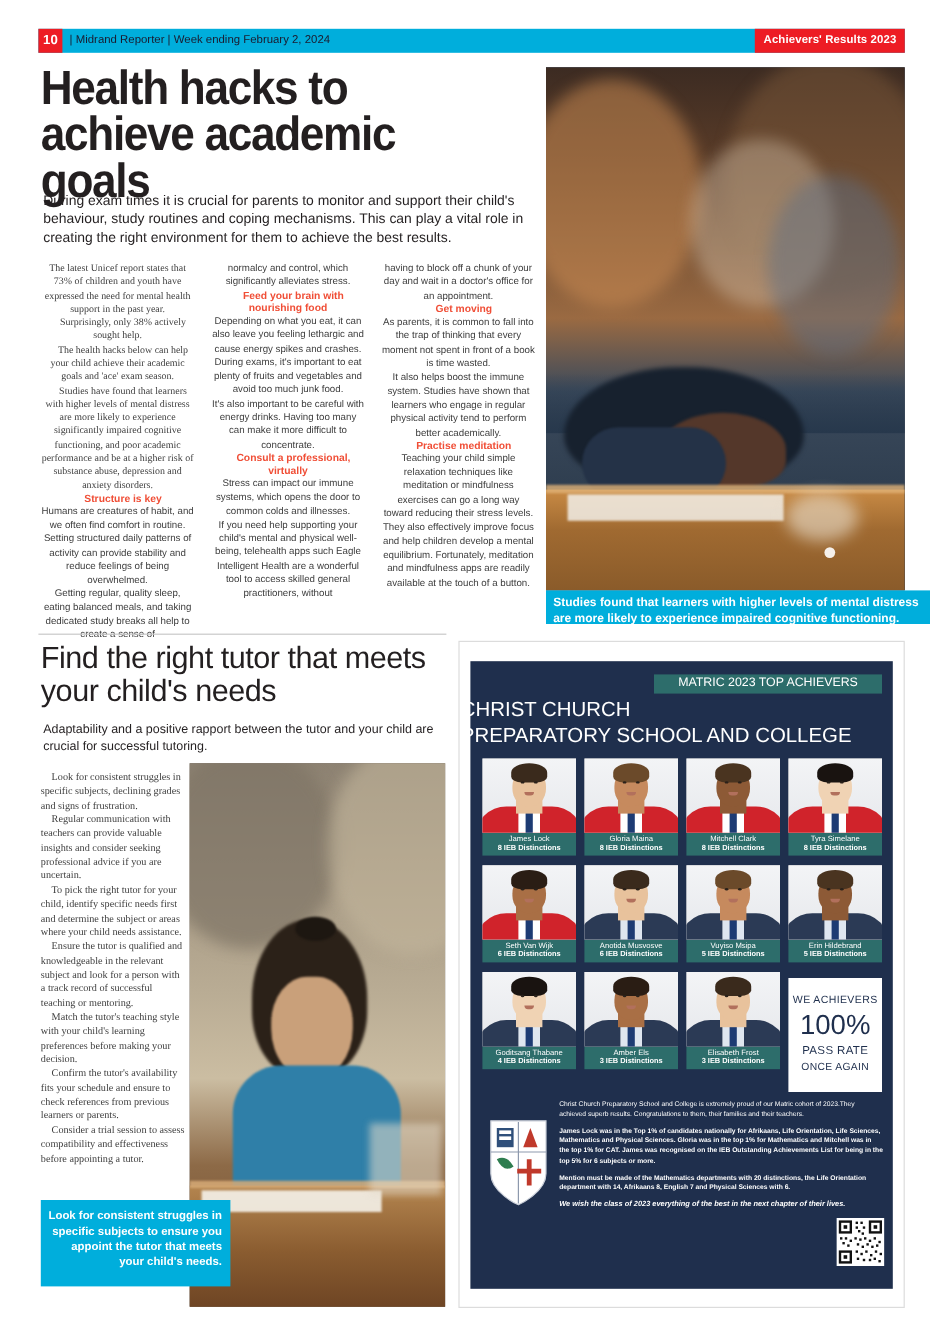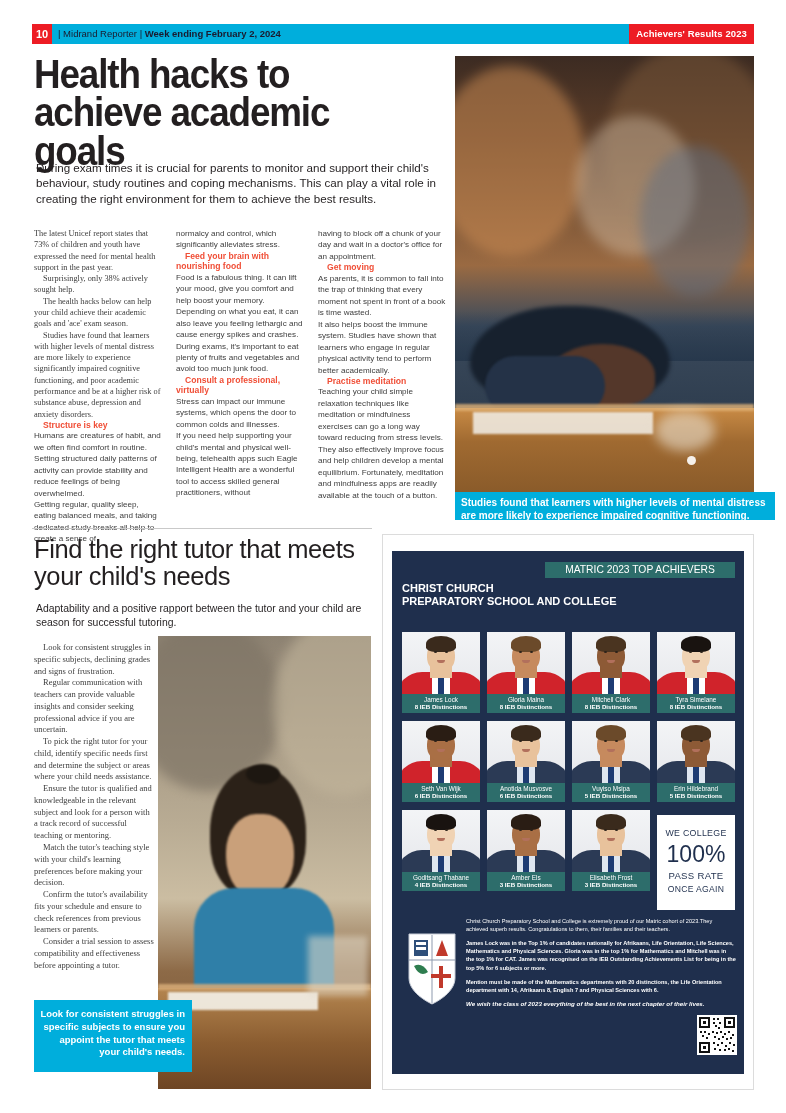--- a/index.html
+++ b/index.html
@@ -5,36 +5,36 @@
   html,body{margin:0;padding:0;background:#ffffff;}
   body{width:786px;height:1113px;position:relative;font-family:"Liberation Sans",sans-serif;color:#231f20;overflow:hidden;}
   .page{position:absolute;left:0;top:0;width:786px;height:1113px;background:#fff;}
 
   
   .masthead{position:absolute;left:32px;top:24px;width:722px;height:20px;background:#00AEDC;}
   .folio{position:absolute;left:32px;top:24px;width:20px;height:20px;background:#ED1C24;color:#fff;
          font-weight:bold;font-size:11px;line-height:20px;text-align:center;}
   .masthead-text{position:absolute;left:58px;top:24px;height:20px;line-height:20px;font-size:9.5px;color:#1a1a2e;}
   .masthead-text .thin{font-weight:normal;}
-  .masthead-text b{font-weight:bold;}
+  .masthead-text b{font-weight:normal;}
   .section-tag{position:absolute;right:32px;top:24px;height:20px;background:#ED1C24;color:#fff;
         font-weight:bold;font-size:9.5px;line-height:20px;padding:0 7px;letter-spacing:.1px;}
 
   
   .hl1{position:absolute;left:34px;top:55px;width:410px;font-weight:bold;font-size:40px;line-height:.96;
        letter-spacing:-1.2px;color:#231f20;font-family:"Liberation Sans",sans-serif;
        transform:scaleX(.92);transform-origin:left top;}
   .standfirst{position:absolute;left:36px;top:160px;width:404px;font-size:11.6px;line-height:1.33;color:#231f20;}
 
   .photo1{position:absolute;left:455px;top:56px;width:299px;height:436px;overflow:hidden;background:#2a3444;}
   .cap1{position:absolute;left:455px;top:492px;width:320px;height:28px;background:#00AEDC;color:#fff;
         font-size:10px;font-weight:bold;line-height:1.32;padding:4px 6px 0 6px;box-sizing:border-box;}
 
   .cols1{position:absolute;left:34px;top:216px;width:412px;height:312px;}
-  .col{position:absolute;top:12px;width:128px;font-family:"Liberation Serif",serif;font-size:8.3px;line-height:1.36;color:#3d3d3d;}
+  .col{position:absolute;top:2px;width:128px;font-family:"Liberation Serif",serif;font-size:8.3px;line-height:1.36;color:#3d3d3d;text-align:center;}
   .col.c1{left:0;}
   .col.c2{left:142px;}
   .col.c3{left:284px;}
   .col p{margin:0;text-indent:9px;}
   .col p.noind{text-indent:0;}
   .sub{font-family:"Liberation Sans",sans-serif;font-weight:bold;font-size:8.6px;line-height:1.2;
        color:#F04E36;margin:7px 0 1px 0;text-indent:0;}
   .sans{font-family:"Liberation Sans",sans-serif;font-size:8.1px;line-height:1.42;color:#3d3d3d;}
 
   
@@ -50,21 +50,21 @@
 
   .photo2{position:absolute;left:158px;top:636px;width:213px;height:453px;overflow:hidden;background:#6b6257;}
   .pull2{position:absolute;left:34px;top:1000px;width:158px;height:72px;background:#00AEDC;color:#fff;
          font-weight:bold;font-size:9.5px;line-height:1.35;text-align:right;padding:8px 7px 0 6px;box-sizing:border-box;}
 
   
   .ad{position:absolute;left:382px;top:534px;width:372px;height:556px;background:#fff;border:1px solid #dcdcdc;box-sizing:border-box;}
   .ad-inner{position:absolute;left:392px;top:551px;width:352px;height:523px;background:#1f2f4d;}
   .ad-tag{position:absolute;left:545px;top:562px;width:190px;height:16px;background:#2d6d6b;color:#fff;
           font-size:10.3px;line-height:16px;text-align:center;}
-  .ad-school{position:absolute;left:402px;top:582px;width:330px;color:#fff;font-weight:bold;font-size:11px;line-height:1.22;}
+  .ad-school{position:absolute;left:384px;top:582px;width:330px;color:#fff;font-weight:normal;font-size:17px;line-height:1.22;}
 
   .grid{position:absolute;left:402px;top:632px;width:333px;}
   .gcell{position:absolute;width:78px;}
   .gphoto{width:78px;height:62px;overflow:hidden;background:#d8d8d8;position:relative;}
   .gname{background:#2d6d6b;color:#fff;text-align:center;padding:1.5px 0 2px;}
   .gname .n{font-size:6.4px;line-height:1.2;display:block;}
   .gname .d{font-size:6.2px;font-weight:bold;line-height:1.2;display:block;}
 
   .pass{position:absolute;left:657px;top:815px;width:78px;height:95px;background:#fff;color:#1f2f4d;text-align:center;}
   .pass .t1{font-size:8.8px;margin-top:13px;letter-spacing:.3px;}
@@ -128,42 +128,42 @@
       <p>Studies have found that learners with higher levels of mental distress are more likely to experience significantly impaired cognitive functioning, and poor academic performance and be at a higher risk of substance abuse, depression and anxiety disorders.</p>
       <p class="sub">Structure is key</p>
       <p class="noind sans">Humans are creatures of habit, and we often find comfort in routine.</p>
       <p class="noind sans">Setting structured daily patterns of activity can provide stability and reduce feelings of being overwhelmed.</p>
       <p class="noind sans">Getting regular, quality sleep, eating balanced meals, and taking dedicated study breaks all help to create a sense of</p>
     </div>
 
     <div class="col c2">
       <p class="noind sans">normalcy and control, which significantly alleviates stress.</p>
       <p class="sub">Feed your brain with nourishing food</p>
-      <p class="noind sans">Food is a fabulous thing. It can lift your mood, give you comfort and help boost your memory.</p>
       <p class="noind sans">Depending on what you eat, it can also leave you feeling lethargic and cause energy spikes and crashes.</p>
       <p class="noind sans">During exams, it's important to eat plenty of fruits and vegetables and avoid too much junk food.</p>
+      <p class="noind sans">It's also important to be careful with energy drinks. Having too many can make it more difficult to concentrate.</p>
       <p class="sub">Consult a professional, virtually</p>
       <p class="noind sans">Stress can impact our immune systems, which opens the door to common colds and illnesses.</p>
       <p class="noind sans">If you need help supporting your child's mental and physical well-being, telehealth apps such Eagle Intelligent Health are a wonderful tool to access skilled general practitioners, without</p>
     </div>
 
     <div class="col c3">
       <p class="noind sans">having to block off a chunk of your day and wait in a doctor's office for an appointment.</p>
       <p class="sub">Get moving</p>
       <p class="noind sans">As parents, it is common to fall into the trap of thinking that every moment not spent in front of a book is time wasted.</p>
       <p class="noind sans">It also helps boost the immune system. Studies have shown that learners who engage in regular physical activity tend to perform better academically.</p>
       <p class="sub">Practise meditation</p>
-      <p class="noind sans">Teaching your child simple relaxation techniques like meditation or mindfulness exercises can go a long way toward reducing from stress levels.</p>
+      <p class="noind sans">Teaching your child simple relaxation techniques like meditation or mindfulness exercises can go a long way toward reducing their stress levels.</p>
       <p class="noind sans">They also effectively improve focus and help children develop a mental equilibrium. Fortunately, meditation and mindfulness apps are readily available at the touch of a button.</p>
     </div>
   </div>
 
   <div class="rule2"></div>
   <div class="hl2">Find the right tutor that meets your child's needs</div>
-  <div class="standfirst2">Adaptability and a positive rapport between the tutor and your child are season for successful tutoring.</div>
+  <div class="standfirst2">Adaptability and a positive rapport between the tutor and your child are crucial for successful tutoring.</div>
 
   <div class="cols2">
     <div class="col2">
       <p>Look for consistent struggles in specific subjects, declining grades and signs of frustration.</p>
       <p>Regular communication with teachers can provide valuable insights and consider seeking professional advice if you are uncertain.</p>
       <p>To pick the right tutor for your child, identify specific needs first and determine the subject or areas where your child needs assistance.</p>
       <p>Ensure the tutor is qualified and knowledgeable in the relevant subject and look for a person with a track record of successful teaching or mentoring.</p>
       <p>Match the tutor's teaching style with your child's learning preferences before making your decision.</p>
       <p>Confirm the tutor's availability fits your schedule and ensure to check references from previous learners or parents.</p>
       <p>Consider a trial session to assess compatibility and effectiveness before appointing a tutor.</p>
@@ -389,21 +389,21 @@
           <div style="position:absolute;left:35px;top:28px;width:8px;height:3px;border-radius:0 0 8px 8px;background:#b2705c;"></div>
         </div>
         <div class="gname">
           <span class="n">Elisabeth Frost</span>
           <span class="d">3 IEB Distinctions</span>
         </div>
       </div>
     </div>
 
   <div class="pass">
-    <div class="t1">WE COLLEGE</div>
+    <div class="t1">WE ACHIEVERS</div>
     <div class="big">100%</div>
     <div class="t2">PASS RATE</div>
     <div class="t3">ONCE AGAIN</div>
   </div>
 
   <div class="crest">
     <svg viewBox="0 0 56 76" width="56" height="76">
       <path d="M5 4 h46 v44 c0 16 -23 26 -23 26 S5 64 5 48 Z" fill="#ffffff" stroke="#c9ced8" stroke-width="1"></path>
       <path d="M28 5 v68" stroke="#8d99ad" stroke-width="1"></path>
       <path d="M5 30 h46" stroke="#8d99ad" stroke-width="1"></path>

